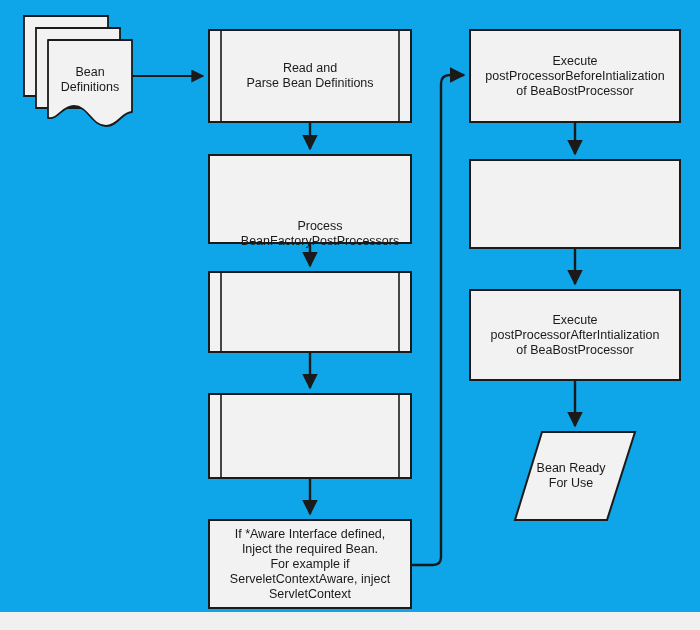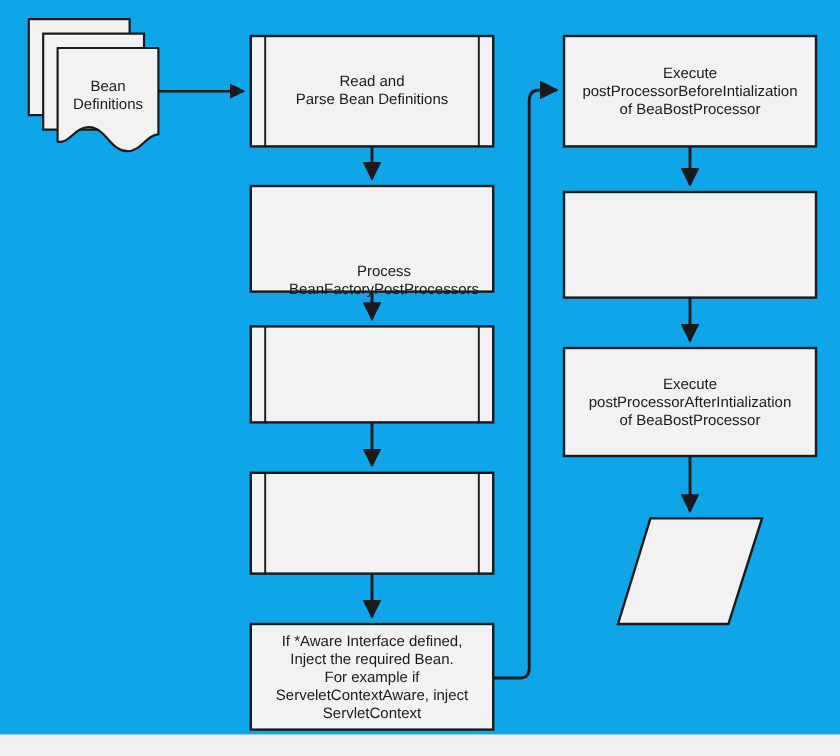--- a/index.html
+++ b/index.html
@@ -142,14 +142,16 @@
 
   <div class="node-label" style="left:470px; top:30px;  width:210px; height:92px;">Execute
 postProcessorBeforeIntialization
 of BeaBostProcessor</div>
 
 
   <div class="node-label" style="left:470px; top:290px; width:210px; height:90px;">Execute
 postProcessorAfterIntialization
 of BeaBostProcessor</div>
 
+  <div class="node-label" style="left:521px; top:440px; width:100px; height:72px;">Bean Ready
+For Use</div>
 
 </div>
 
 </body></html>

